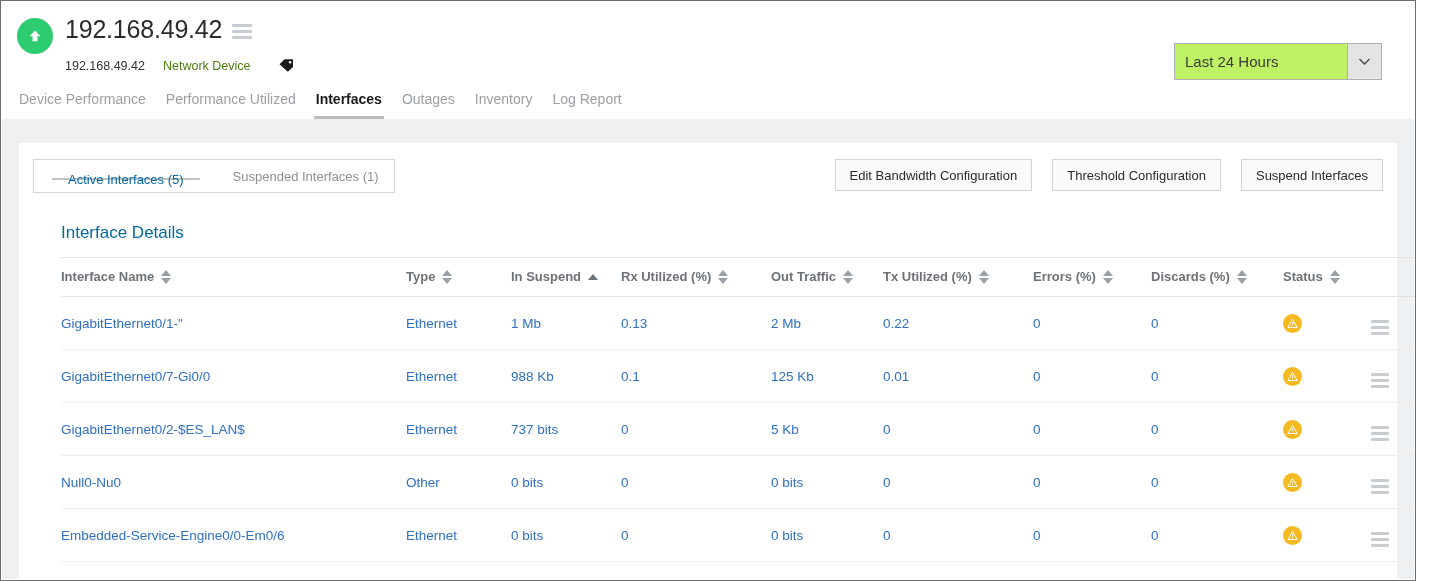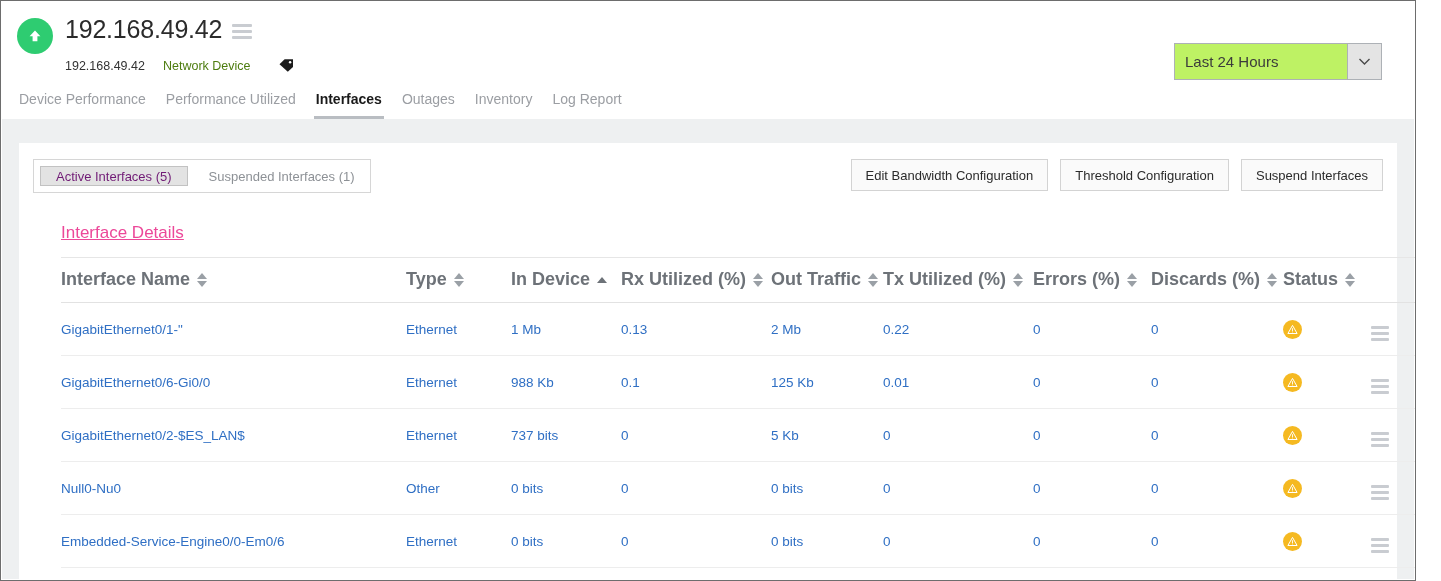--- a/index.html
+++ b/index.html
@@ -109,48 +109,48 @@
     background: #fff;
     height: 34px;
   }
   .seg {
     display: flex; align-items: center; padding: 0 15px;
     font-size: 13px; color: #8d9196; cursor: pointer;
     background: #fff; border: none;
     font-family: "Liberation Sans", sans-serif;
   }
   .seg.active {
-    background: #e3e3e3; color: #701a75;
+    background: #e3e3e3; color: #0369a1;
     border: 1px solid #c2c2c2;
-    margin: 6px;
-  }
-  .actions { display: flex; gap: 0; }
+    margin: 18px;
+  }
+  .actions { display: flex; gap: 8px; }
   .act-btn {
     height: 32px; padding: 0 14px;
     background: #fafafa; border: 1px solid #d3d3d3;
     font-size: 13px; color: #2b2b2b; cursor: pointer;
     font-family: "Liberation Sans", sans-serif;
     margin-left: 12px;
     white-space: nowrap;
   }
 
   
   .section-title {
     padding: 30px 0 0 42px;
-    font-size: 17px; color: #ec4899; text-decoration: underline;
+    font-size: 17px; color: #0369a1;
   }
   table.itable {
     width: calc(100% - 84px);
     margin: 14px 42px 0 42px;
     border-collapse: collapse;
     table-layout: fixed;
   }
   table.itable thead th {
     text-align: left;
-    font-size: 18px; color: #6d7278; font-weight: bold;
+    font-size: 13px; color: #6d7278; font-weight: bold;
     padding: 11px 0 12px 0;
     border-top: 1px solid #e6e6e6;
     border-bottom: 1px solid #e2e2e2;
     white-space: nowrap;
   }
   .th-inner { display: inline-flex; align-items: center; gap: 7px; }
   .sort { display: inline-flex; flex-direction: column; gap: 2px; }
   .sort .up, .sort .down {
     width: 0; height: 0; border-left: 5px solid transparent; border-right: 5px solid transparent;
   }
@@ -289,21 +289,21 @@
               <span class="th-inner">
                 <span>Type</span>
                 <span class="sort">
                     <i class="up"></i>
                     <i class="down"></i>
                   </span>
               </span>
             </th>
             <th>
               <span class="th-inner">
-                <span>In Device</span>
+                <span>In Suspend</span>
                 <span class="sort asc">
                     <i class="up"></i>
                   </span>
               </span>
             </th>
             <th>
               <span class="th-inner">
                 <span>Rx Utilized (%)</span>
                 <span class="sort">
                     <i class="up"></i>
@@ -382,21 +382,21 @@
             <td>
               <span class="row-menu">
                   <span></span>
                   <span></span>
                   <span></span>
                 </span>
             </td>
           </tr>
 
           <tr>
-            <td class="name"><a>GigabitEthernet0/6-Gi0/0</a></td>
+            <td class="name"><a>GigabitEthernet0/7-Gi0/0</a></td>
             <td class="type">Ethernet</td>
             <td class="num">988 Kb</td>
             <td class="num">0.1</td>
             <td class="num">125 Kb</td>
             <td class="num">0.01</td>
             <td class="num">0</td>
             <td class="num">0</td>
             <td>
               <span class="status-badge">
                 <svg width="11" height="11" viewBox="0 0 11 11" aria-hidden="true">

